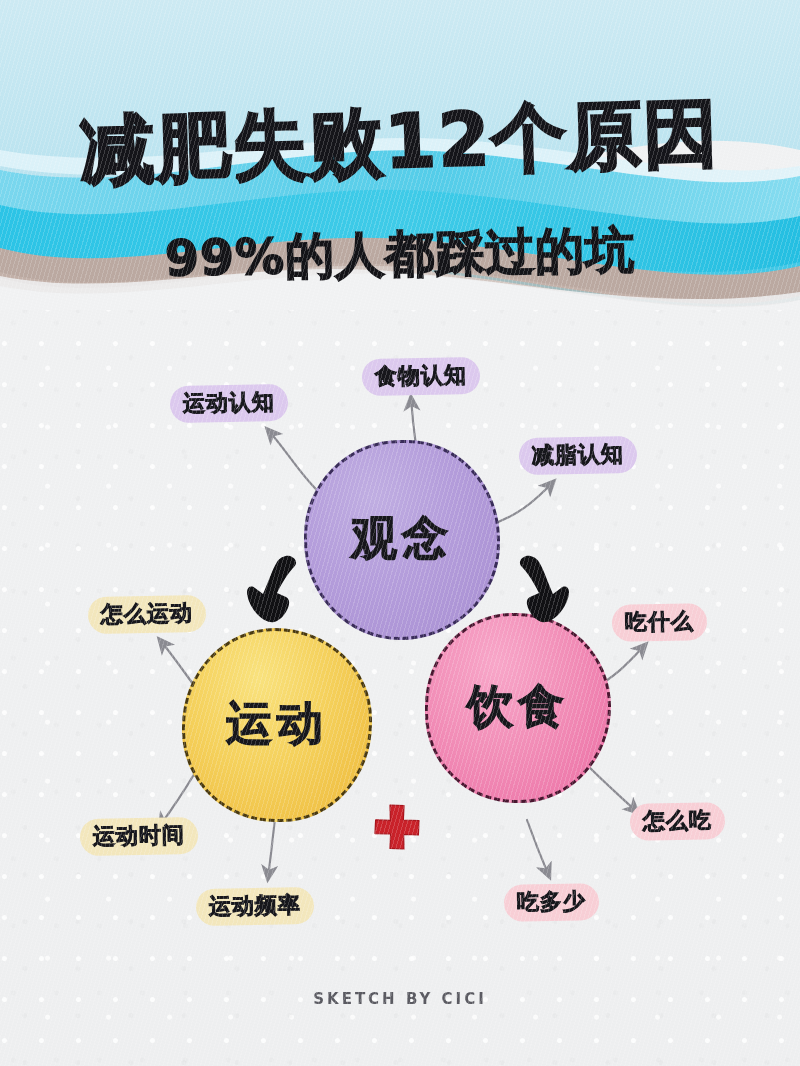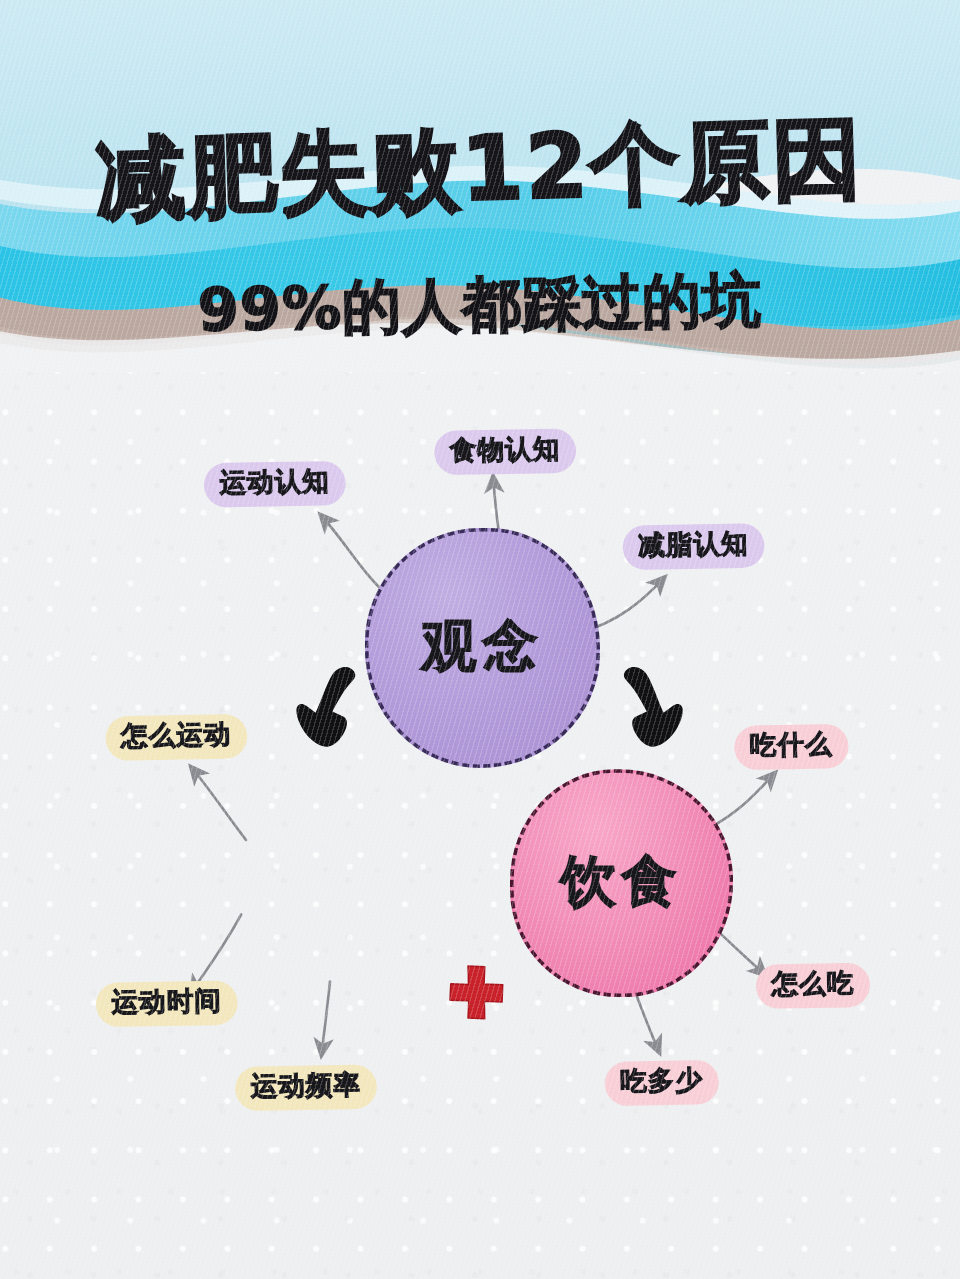--- a/index.html
+++ b/index.html
@@ -76,21 +76,21 @@
       radial-gradient(ellipse at 35% 28%, #c0aee2 0%, #b49ddb 45%, #a88fd2 100%);
   }
   #blob-exercise{
     left:182px;top:628px;width:190px;height:194px;
     border-radius:50% 52% 48% 50%/52% 48% 52% 48%;
     border-color:#4a3a10;
     background:
       radial-gradient(ellipse at 40% 25%, #f9e27e 0%, #f5d15c 45%, #eeb93a 100%);
   }
   #blob-diet{
-    left:425px;top:641px;width:186px;height:190px;
+    left:425px;top:613px;width:186px;height:190px;
     border-radius:48% 52% 50% 50%/50% 50% 52% 48%;
     border-color:#4a1630;
     background:
       radial-gradient(ellipse at 38% 26%, #f8a7c9 0%, #f28fb8 45%, #ec6ea4 100%);
   }
 
   .pill{
     position:absolute;z-index:6;
     padding:6px 13px 8px;
     border-radius:22px;
@@ -214,20 +214,23 @@
       <path d="M62,10 C58,9 52,11 49,16 C44,24 40,37 35,48 L27,42 C23,39 19,41 19,46 C19,52 23,62 30,69 C35,74 41,77 46,76 C51,75 56,70 59,64 C62,58 62,53 58,51 L49,47 C54,37 60,27 66,21 C70,17 68,12 62,10 Z" fill="#111114"></path>
     </g>
   </svg>
 
   <div id="diagram">
 
     <div class="blob" id="blob-concept">
       <span class="blob-label">观念</span>
     </div>
 
+    <div class="blob" id="blob-exercise">
+      <span class="blob-label">运动</span>
+    </div>
 
     <div class="blob" id="blob-diet">
       <span class="blob-label">饮食</span>
     </div>
 
     <div class="pill purple" style="left:170px;top:385px;transform:rotate(-1deg);">运动认知</div>
     <div class="pill purple" style="left:362px;top:358px;transform:rotate(-1deg);">食物认知</div>
     <div class="pill purple" style="left:519px;top:437px;transform:rotate(-1deg);">减脂认知</div>
 
     <div class="pill yellow" style="left:88px;top:596px;transform:rotate(-1deg);">怎么运动</div>
@@ -237,16 +240,19 @@
     <div class="pill pink" style="left:612px;top:604px;transform:rotate(-1deg);">吃什么</div>
     <div class="pill pink" style="left:630px;top:803px;transform:rotate(-1deg);">怎么吃</div>
     <div class="pill pink" style="left:504px;top:884px;transform:rotate(-1deg);">吃多少</div>
 
     <svg id="plus-sign" width="54" height="54" viewBox="0 0 54 54" xmlns="http://www.w3.org/2000/svg">
       <path d="M20,5 L34,5.6 L33.4,20 L49,20.6 L48.4,35 L33.6,34.4 L34,49 L20,48.4 L20.6,34 L5,33.6 L5.6,19.8 L20.4,20.4 Z" fill="#c9222a" stroke="#a8141c" stroke-width="1.2" stroke-linejoin="round"></path>
     </svg>
 
   </div>
 
+  <div id="credit">
+    <span>SKETCH BY CICI</span>
+  </div>
 
 
   <div id="grain"></div>
 </div>
 
 </body></html>

